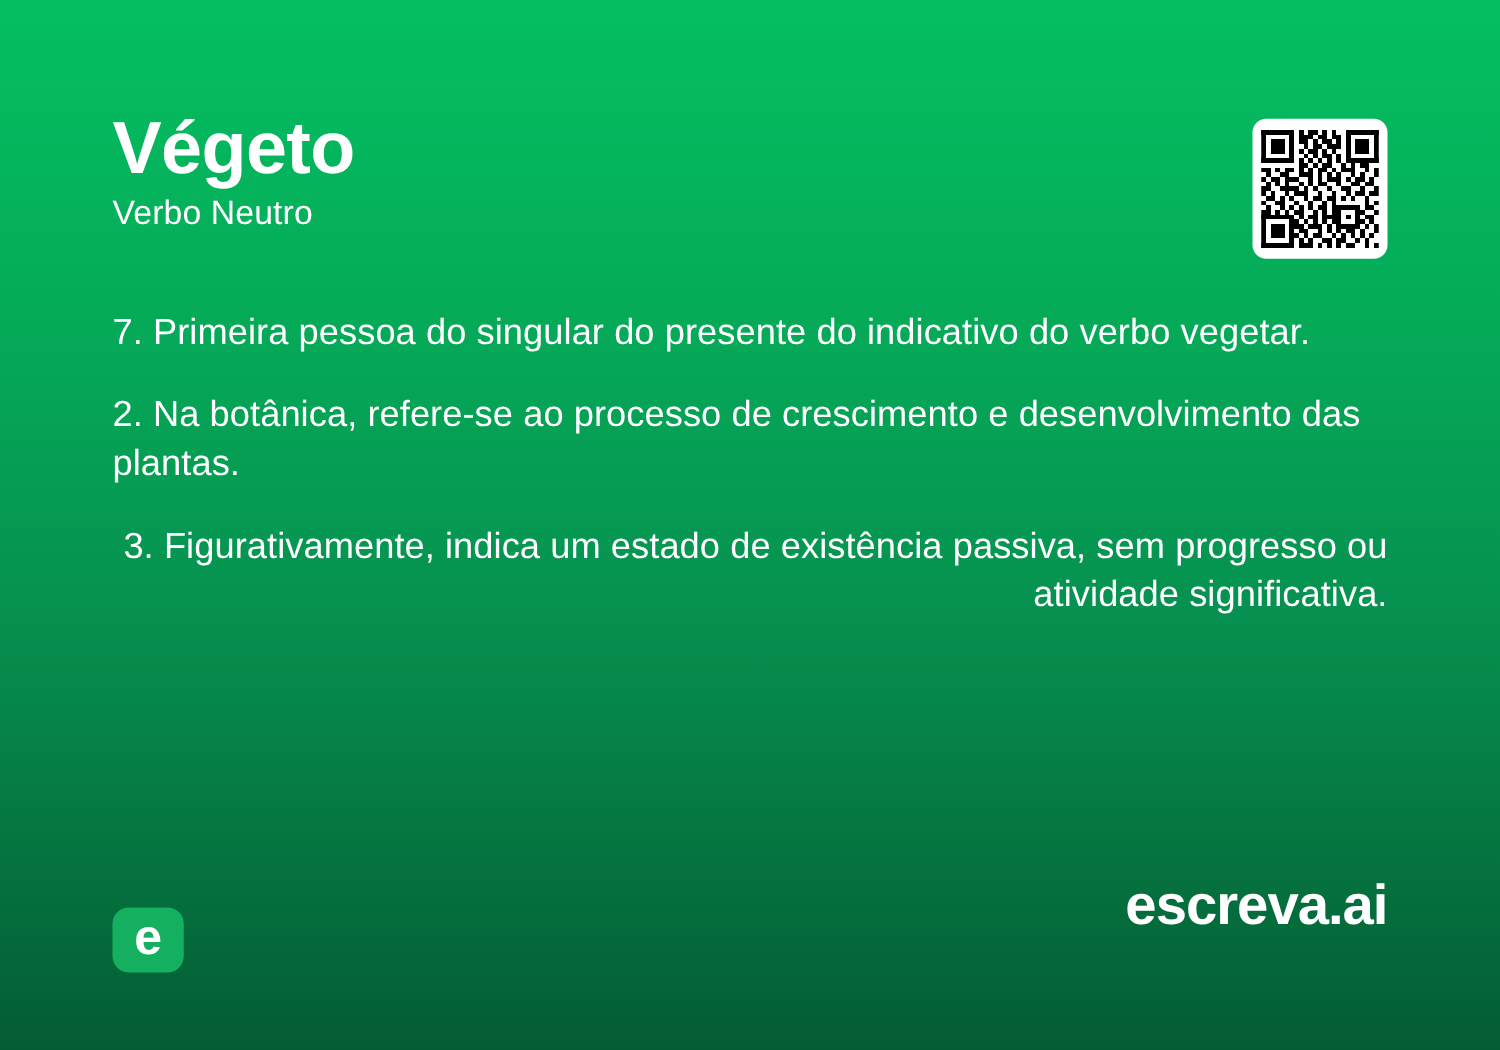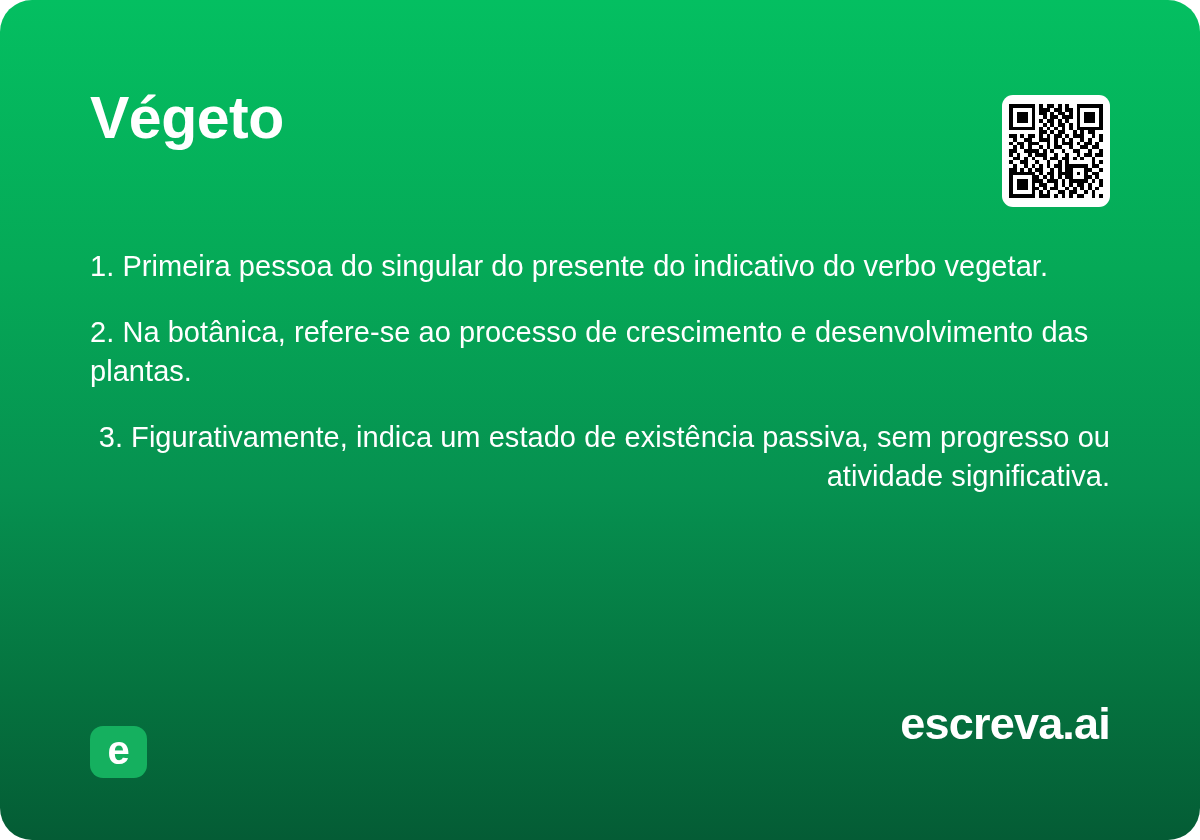--- a/index.html
+++ b/index.html
@@ -14,21 +14,20 @@
     width: 1200px;
     height: 840px;
     overflow: hidden;
     background: linear-gradient(180deg,
         #04bf61 0%,
         #05a957 32%,
         #069150 58%,
         #05733f 82%,
         #045c35 100%);
     font-family: "Liberation Sans", "DejaVu Sans", sans-serif;
-    border-radius: 32px;
     -webkit-font-smoothing: antialiased;
   }
 
   
   .header {
     position: absolute;
     left: 90px;
     top: 88px;
     width: 880px;
   }
@@ -128,20 +127,21 @@
     white-space: nowrap;
   }
 </style>
 </head>
 <body>
 
 <div class="card">
 
   <div class="header">
     <h1 class="word-title">Végeto</h1>
+    <p class="word-class">Verbo Neutro</p>
   </div>
 
   <div class="qr-panel">
     <svg viewBox="0 0 25 25" xmlns="http://www.w3.org/2000/svg">
       <rect width="25" height="25" fill="#ffffff"></rect>
       <g fill="#000000">
 
         <rect x="0" y="0" width="7" height="1"></rect>
           <rect x="0" y="6" width="7" height="1"></rect>
         <rect x="0" y="0" width="1" height="7"></rect>
@@ -326,21 +326,21 @@
           <rect x="12" y="24" width="1" height="1"></rect>
         <rect x="14" y="24" width="1" height="1"></rect>
           <rect x="16" y="24" width="1" height="1"></rect>
         <rect x="18" y="24" width="2" height="1"></rect>
           <rect x="24" y="24" width="1" height="1"></rect>
       </g>
     </svg>
   </div>
 
   <div class="definitions">
-    <p class="definition">1. Primeira pessoa do singular do presente do indicativo do verbo vegetar.</p>
+    <p class="definition">7. Primeira pessoa do singular do presente do indicativo do verbo vegetar.</p>
     <p class="definition">2. Na botânica, refere-se ao processo de crescimento e desenvolvimento das plantas.</p>
     <p class="definition">3. Figurativamente, indica um estado de existência passiva, sem progresso ou atividade significativa.</p>
   </div>
 
   <div class="footer-logo">
     <span class="footer-logo-mark">e</span>
   </div>
 
   <div class="brand">escreva.ai</div>
 

